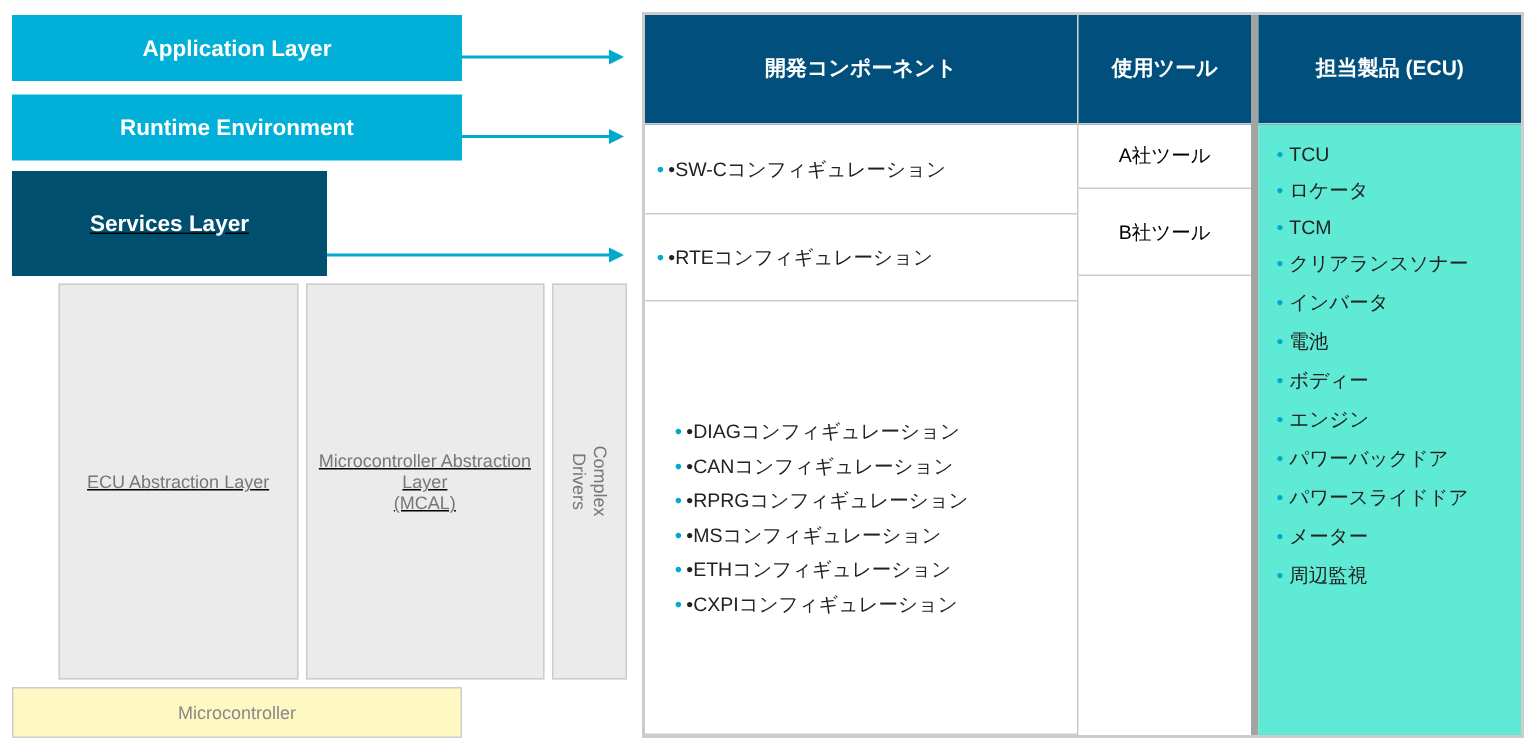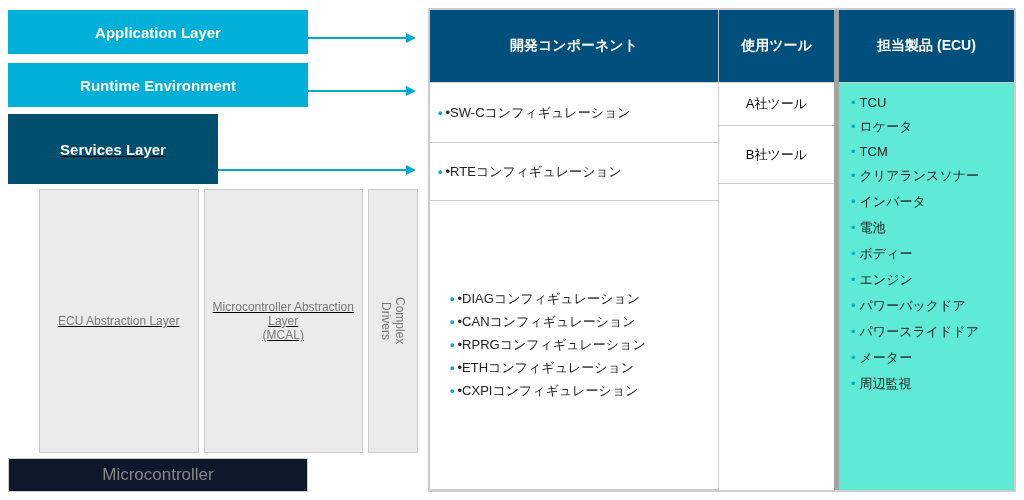--- a/index.html
+++ b/index.html
@@ -181,21 +181,21 @@
 
         <div style="height:70px;"></div>
 
         <div class="gray-box" style="flex:1; writing-mode:vertical-rl; text-orientation:mixed; font-size:12px; color:#777; border:1px solid #ccc;">
           <span>Complex<br>Drivers</span>
         </div>
       </div>
 
     </div>
 
-    <div class="gray-box" style="width:300px; height:34px; background:#0f172a; border:1px solid #ccc; font-size:17px; color:#888;">
+    <div class="gray-box" style="width:300px; height:34px; background:#fef9c3; border:1px solid #ccc; font-size:12px; color:#888;">
       <span>Microcontroller</span>
     </div>
 
     <svg style="position:absolute; top:0; left:0; width:420px; height:500px; pointer-events:none;">
 
       <line x1="300" y1="30" x2="400" y2="30" stroke="#00aacc" stroke-width="2"></line>
       <polygon points="398,25 408,30 398,35" fill="#00aacc"></polygon>
 
       <line x1="300" y1="83" x2="400" y2="83" stroke="#00aacc" stroke-width="2"></line>
       <polygon points="398,78 408,83 398,88" fill="#00aacc"></polygon>
@@ -218,20 +218,21 @@
       </div>
 
       <div class="cell" style="height:58px; border-bottom:1px solid #ccc;">
         <span class="dev-item">•RTEコンフィギュレーション</span>
       </div>
 
       <div class="cell cell-tall" style="flex:1; flex-direction:column; align-items:flex-start; justify-content:center; gap:5px;">
         <span class="dev-item">•DIAGコンフィギュレーション</span>
         <span class="dev-item">•CANコンフィギュレーション</span>
         <span class="dev-item">•RPRGコンフィギュレーション</span>
+        <span class="dev-item">•MSコンフィギュレーション</span>
         <span class="dev-item">•ETHコンフィギュレーション</span>
         <span class="dev-item">•CXPIコンフィギュレーション</span>
       </div>
     </div>
 
     <div style="width:120px; flex-shrink:0; border-right:5px solid #a3a3a3; display:flex; flex-direction:column;">
       <div class="col-header">
         <span>使用ツール</span>
       </div>
 

